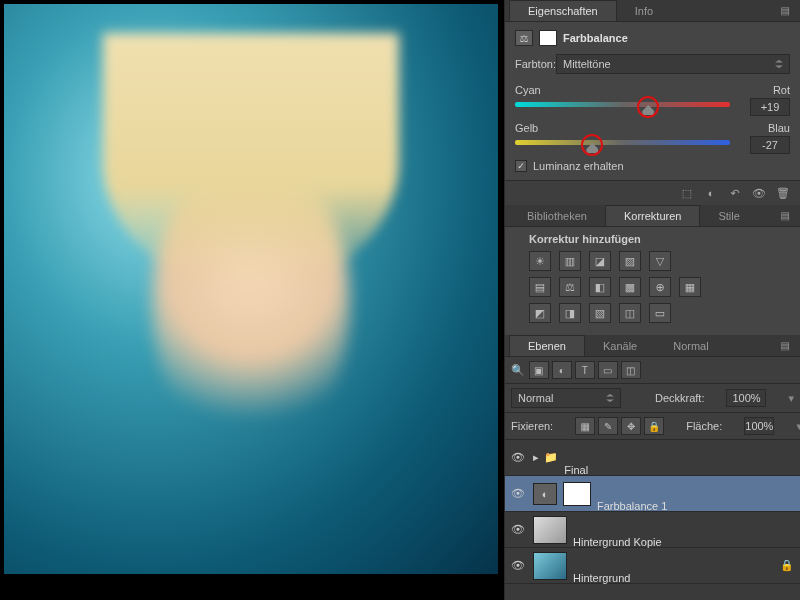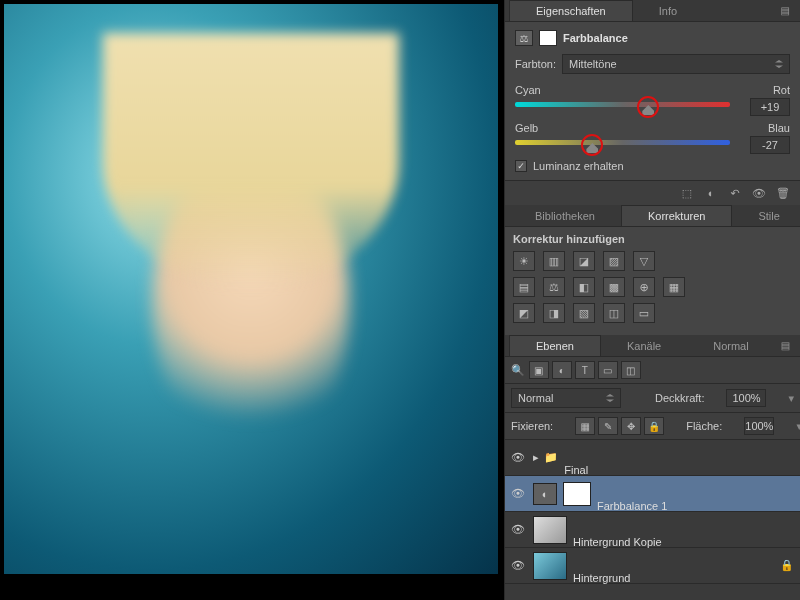--- a/index.html
+++ b/index.html
@@ -3,44 +3,44 @@
 <meta charset="utf-8">
 <style>
   * { box-sizing: border-box; margin: 0; padding: 0; font-family: "Helvetica Neue", Arial, sans-serif; }
   body { width: 800px; height: 600px; background: #1a1a1a; display: flex; overflow: hidden; font-size: 11px; color: #ccc; }
   .canvas { width: 504px; height: 600px; background: #000; position: relative; }
   .canvas-img { width: 494px; height: 570px; margin: 4px; background: radial-gradient(ellipse at 30% 30%, #8edde8 0%, #3aa0b5 30%, #0d5a75 70%, #05334a 100%); position: relative; overflow: hidden; }
   .canvas-img::before { content:""; position:absolute; left:30%; top:25%; width:40%; height:55%; background: radial-gradient(circle at 50% 40%, #f5d8b8 0%, #e8c8a5 40%, rgba(232,200,165,0) 70%); border-radius:50%; filter:blur(8px);}
   .canvas-img::after { content:""; position:absolute; left:20%; top:5%; width:60%; height:45%; background: linear-gradient(180deg,#f0e0b0 0%,#e8d69a 60%,rgba(232,214,154,0) 100%); border-radius: 0 0 50% 50%; filter:blur(6px);}
   .panels { width: 296px; height: 600px; background: #454545; display: flex; flex-direction: column; border-left: 1px solid #2a2a2a; }
   .tab-row { display: flex; align-items: center; background: #383838; border-bottom: 1px solid #2a2a2a; height: 22px; padding: 0 4px; }
-  .tab { padding: 4px 26px; color: #999; cursor: default; }
+  .tab { padding: 4px 18px; color: #999; cursor: default; }
   .tab.active { color: #e0e0e0; background: #454545; border-top:1px solid #2a2a2a;border-left:1px solid #2a2a2a;border-right:1px solid #2a2a2a;}
   .flyout { margin-left: auto; color: #999; padding: 0 6px; font-size: 10px;}
   .panel-body { padding: 8px 10px; }
   .title-row { display:flex; align-items:center; gap:6px; margin-bottom:8px;}
   .icon-box { width:18px; height:16px; background:#606060; border:1px solid #2a2a2a; display:flex;align-items:center;justify-content:center;font-size:10px;color:#ccc;}
   .mask-thumb { width:18px; height:16px; background:#fff; border:1px solid #2a2a2a;}
   .title-txt { font-weight:bold; color:#e0e0e0; }
-  .select-row { display:flex; align-items:center; gap:6px; margin-bottom:10px;}
+  .select-row { display:flex; align-items:center; margin-bottom:10px;}
   .select { flex:1; background:#3a3a3a; border:1px solid #2a2a2a; height:20px; padding:0 18px 0 6px; color:#ccc; display:flex;align-items:center; position:relative;}
   .select::after{content:"";position:absolute;right:6px;top:5px;width:8px;height:8px;background:linear-gradient(#888,#888);clip-path:polygon(0 30%,100% 30%,50% 0,0 30%,100% 30%,50% 0,0 30%, 0 70%,100% 70%,50% 100%,0 70%);}
   .slider-group { margin-bottom:6px;}
   .slider-labels { display:flex; justify-content:space-between; margin-bottom:2px;}
   .slider-wrap { display:flex; align-items:center; gap:20px;}
   .slider-track { flex:1; height:10px; position:relative;}
   .slider-track .bar { height:5px; border-radius:2px;}
   .slider-handle { position:absolute; top:3px; width:12px; height:10px; background:#888; clip-path: polygon(50% 0,100% 60%,100% 100%,0 100%,0 60%); transform:translateX(-50%);}
   .circle-mark { position:absolute; width:22px;height:22px;border:2px solid #d11;border-radius:50%;top:-6px;transform:translateX(-50%);}
   .val-box { width:40px; height:18px; background:#3a3a3a; border:1px solid #2a2a2a; color:#ccc; display:flex;align-items:center;justify-content:center;}
   .check-row { display:flex; align-items:center; gap:6px; margin-top:6px;}
   .checkbox { width:12px;height:12px;background:#5a5a5a;border:1px solid #2a2a2a;display:flex;align-items:center;justify-content:center;font-size:9px;color:#ddd;}
   .bottom-icons { display:flex; gap:6px; padding:4px 8px; border-top:1px solid #2a2a2a; justify-content:flex-end; background:#3e3e3e;}
   .bi { width:18px;height:16px;display:flex;align-items:center;justify-content:center;color:#aaa;}
-  .korr-body { padding:6px 8px;}
+  .korr-body { padding:6px 24px;}
   .icon-grid { display:flex; gap:8px; margin:6px 0;}
   .ig { width:22px;height:20px;background:#505050;border:1px solid #2a2a2a;display:flex;align-items:center;justify-content:center;color:#bbb;font-size:11px;}
   .eben-head { display:flex; align-items:center; gap:4px; padding:4px 6px; background:#3e3e3e; border-bottom:1px solid #2a2a2a;}
   .filter-sel { flex:0 0 100px; height:20px; background:#3a3a3a;border:1px solid #2a2a2a;color:#ccc;padding:0 6px;display:flex;align-items:center;}
   .fi { width:20px;height:18px;background:#505050;border:1px solid #2a2a2a;display:flex;align-items:center;justify-content:center;color:#bbb;font-size:10px;}
   .row2 { display:flex;align-items:center; padding:4px 6px; gap:22px; background:#3e3e3e; border-bottom:1px solid #2a2a2a;}
   .layers { flex:1; overflow:auto; background:#3a3a3a;}
   .layer { display:flex; align-items:center; height:36px; border-bottom:1px solid #2a2a2a; padding:0 6px; gap:6px;}
   .layer.sel { background:#5b7698;}
   .eye { width:16px;color:#ccc;}

